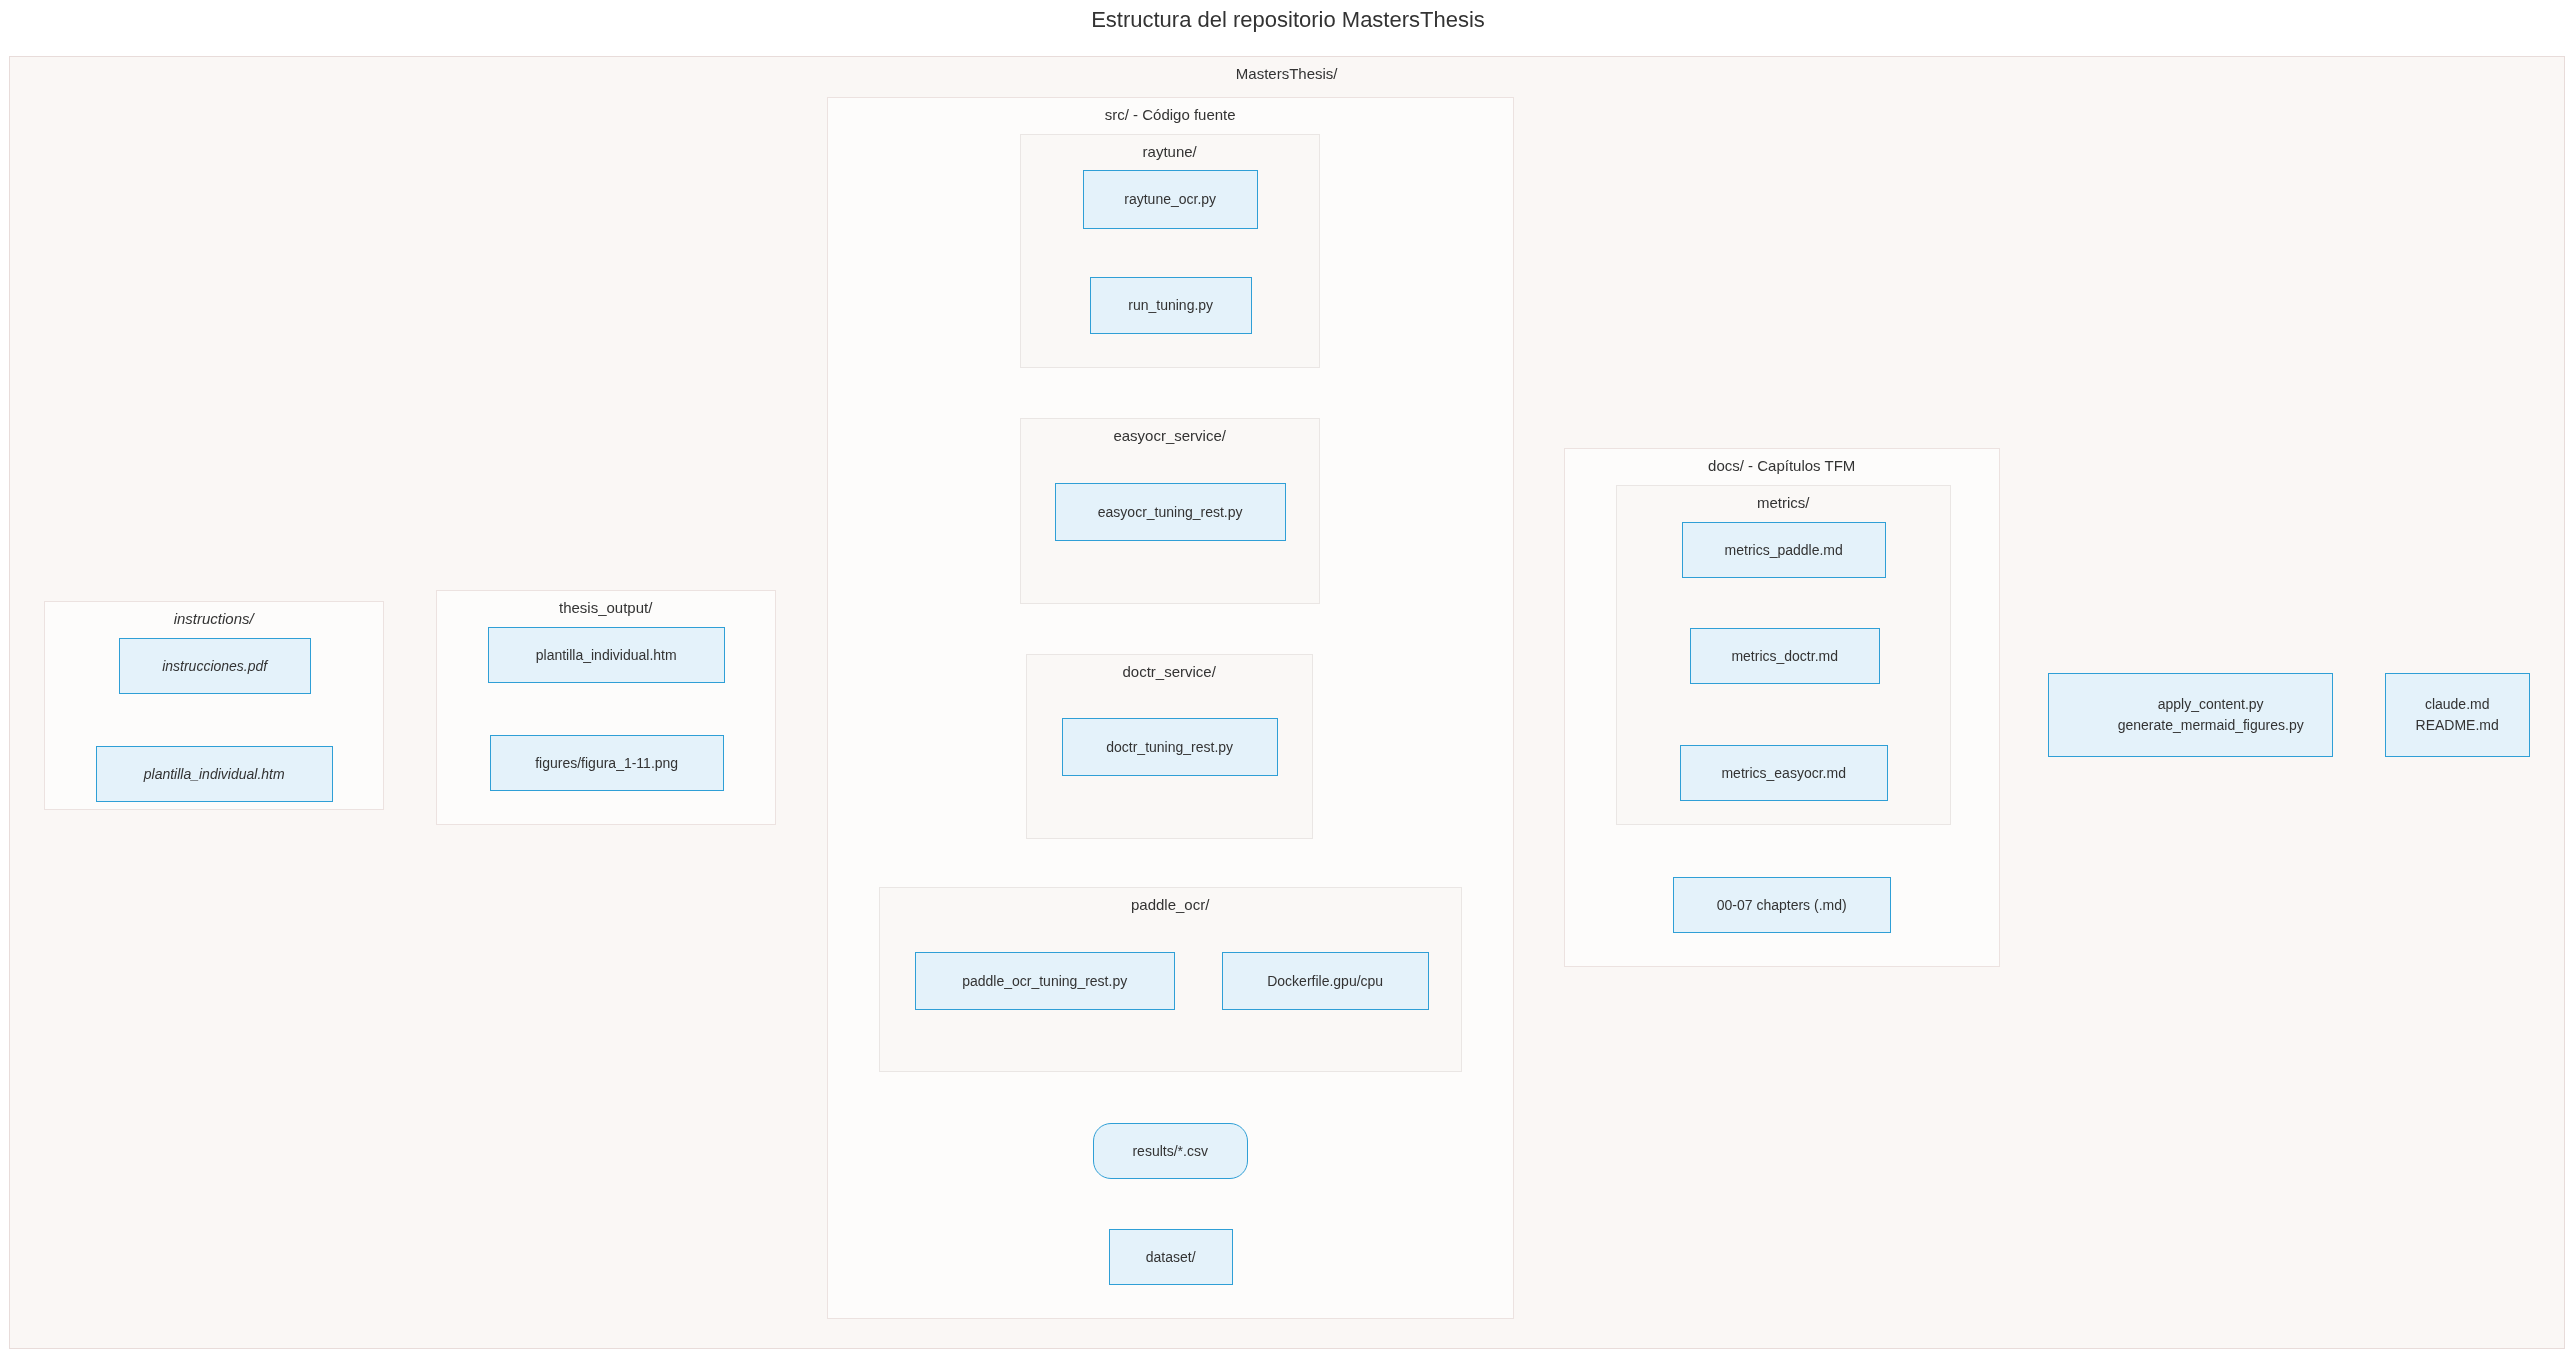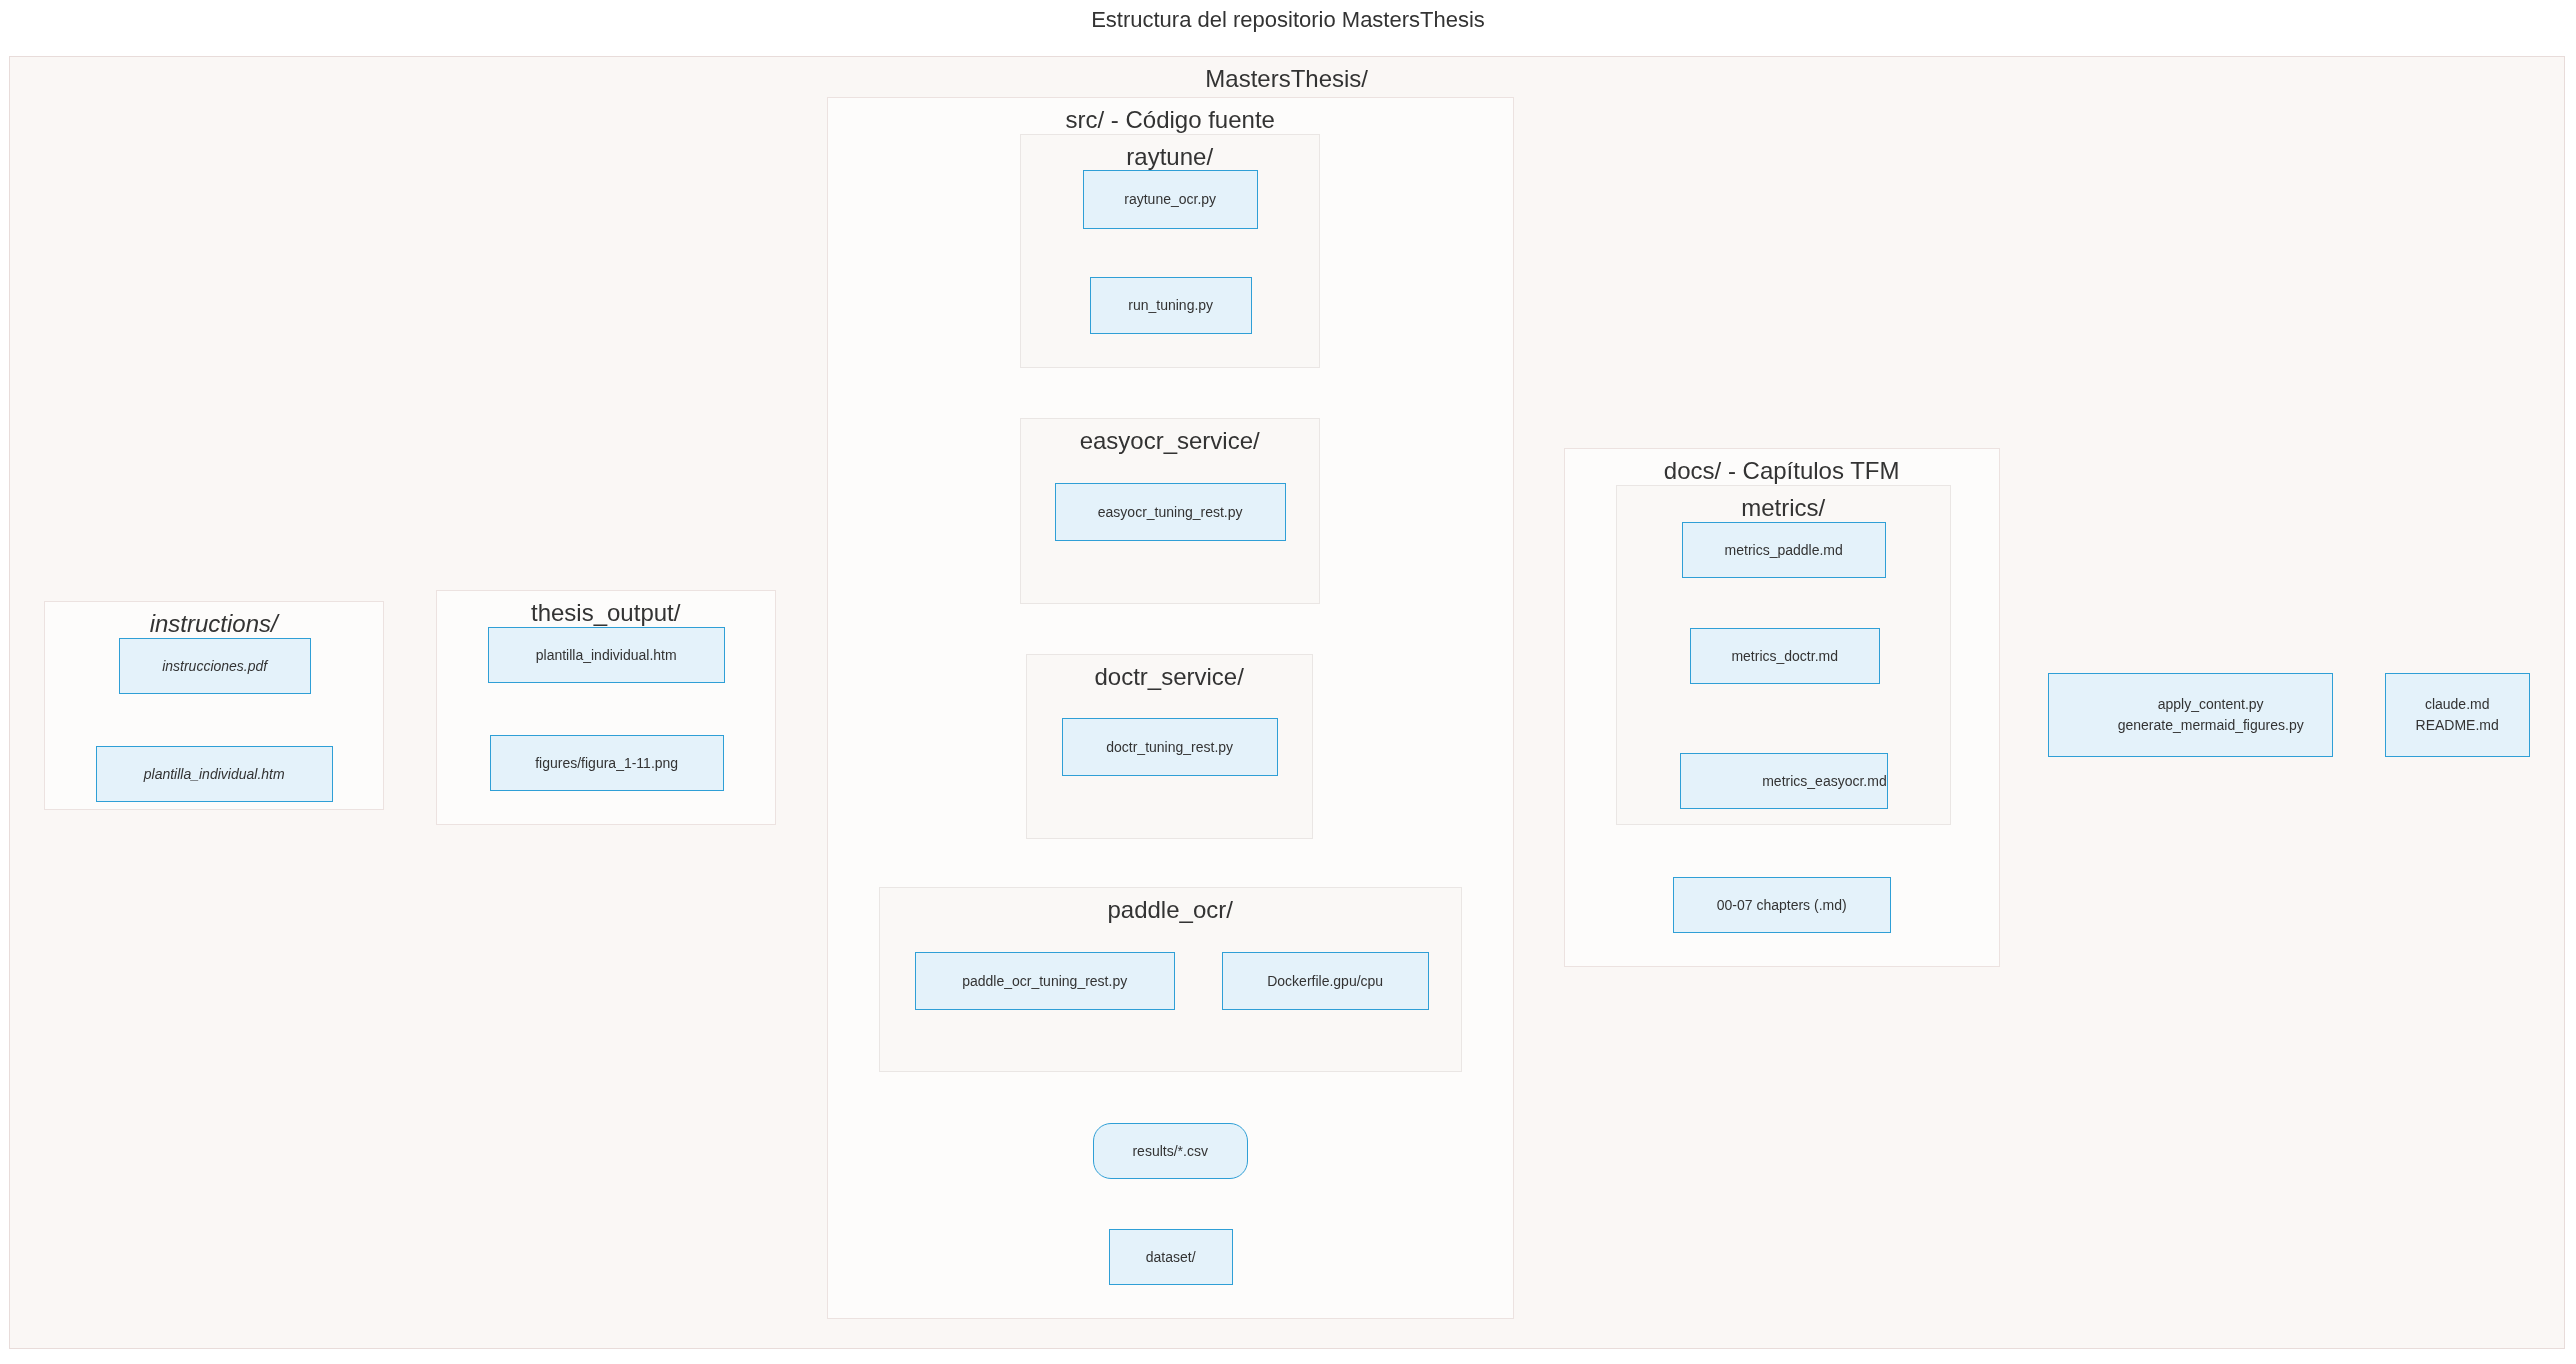--- a/index.html
+++ b/index.html
@@ -12,21 +12,21 @@
   .diagram-title{
     position:absolute;left:0;top:6.5px;width:2576px;
     text-align:center;font-size:22px;color:var(--text,#333);
   }
   .cluster{position:absolute;box-sizing:border-box;}
   .cluster.l1{background:var(--c1-fill);border:1.6px solid var(--c1-border);}
   .cluster.l2{background:var(--c2-fill);border:1.6px solid var(--c2-border);padding-left:28px;}
   .cluster.l3{background:var(--c3-fill);border:1.6px solid var(--c3-border);}
   .cluster-label{
     position:absolute;left:0;top:7.6px;width:100%;
-    text-align:center;font-size:24px;color:var(--text,#333);
+    text-align:center;font-size:15px;color:var(--text,#333);
     white-space:nowrap;pointer-events:none;
   }
   .node{
     position:absolute;box-sizing:border-box;
     background:var(--node-fill);border:1.6px solid var(--node-border);
     display:flex;flex-direction:column;align-items:center;justify-content:center;
     font-size:14px;color:var(--text,#333);text-align:center;
     line-height:1.5;white-space:nowrap;
   }
 </style>
@@ -109,21 +109,21 @@
       <div class="cluster-label">docs/ - Capítulos TFM</div>
 
       <div class="cluster l3" style="left:51px;top:36px;width:335px;height:340px;">
         <div class="cluster-label">metrics/</div>
         <div class="node" style="left:65px;top:36px;width:204px;height:56px;">
           <span>metrics_paddle.md</span>
         </div>
         <div class="node" style="left:73px;top:142px;width:190px;height:56px;">
           <span>metrics_doctr.md</span>
         </div>
-        <div class="node" style="left:63px;top:267px;width:208px;height:56px;align-items:flex-end;">
+        <div class="node" style="left:63px;top:259px;width:208px;height:56px;">
           <span>metrics_easyocr.md</span>
         </div>
       </div>
 
       <div class="node" style="left:108px;top:428px;width:218px;height:56px;">
         <span>00-07 chapters (.md)</span>
       </div>
     </div>
 
     <div class="node" style="left:2038px;top:616px;width:285px;height:84px;padding-left:41px;">

